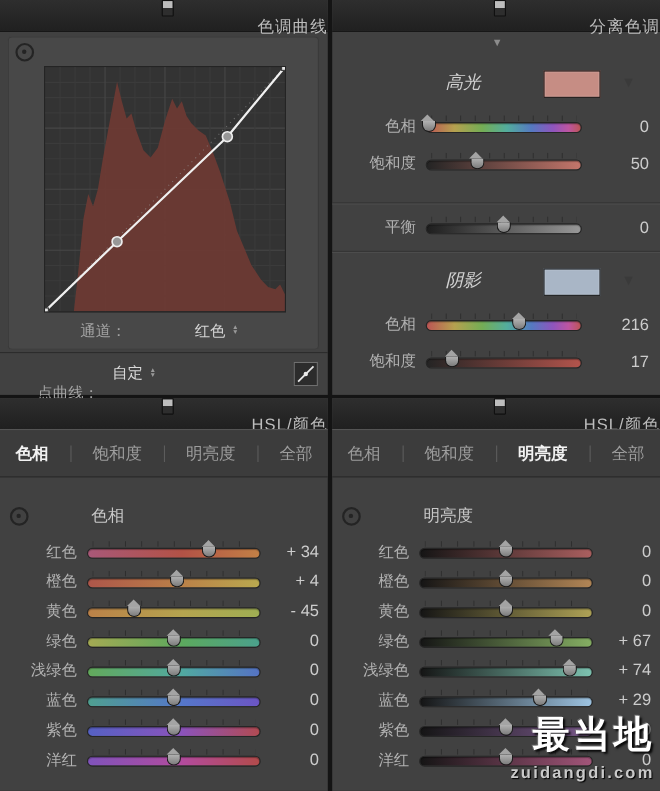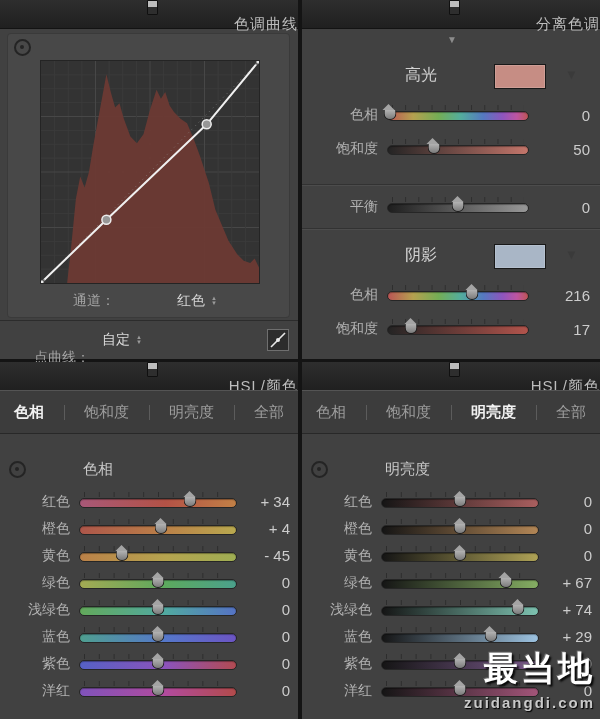--- a/index.html
+++ b/index.html
@@ -49,21 +49,21 @@
            border:1px solid #262626; box-shadow:inset 0 1px 1px rgba(0,0,0,.35); }
   .thumb { position:absolute; top:6px; width:13px; height:10px; transform:translateX(-50%);
            background:linear-gradient(#b2b2b2,#7b7b7b); border:1px solid #1c1c1c; border-top:none;
            border-radius:1px 1px 7px 7px; box-sizing:border-box; }
   .thumb::before { content:""; position:absolute; left:-1.5px; top:-6px; width:0; height:0;
            border-left:6.5px solid transparent; border-right:6.5px solid transparent; border-bottom:6px solid #a4a4a4; }
 
   
   .st-body { position:absolute; top:29px; left:0; right:0; bottom:0; padding-top:33px; }
   .st-title-row { height:30px; position:relative; margin-bottom:6px; }
-  .st-title { position:absolute; left:103px; top:3px; color:#d2d2d2; font-size:16px; }
+  .st-title { position:absolute; left:103px; top:3px; color:#d2d2d2; font-size:16px;font-style:italic; }
   .st-swatch { position:absolute; left:192px; top:2px; width:50px; height:23px; border:1px solid #191919; box-shadow:inset 0 0 0 1px rgba(255,255,255,.15); }
   .st-caret { position:absolute; left:263px; top:5px; color:#3a3a3a; font-size:13px; }
   .st-row .lab { width:76px; }
   .st-row .val { width:52px; padding-right:10px; }
   .st-rows .srow { height:34px; }
   .st-div { border-top:1px solid #323232; border-bottom:1px solid #4c4c4c; height:0; margin-top:18px; }
   .st-div2 { border-top:1px solid #323232; border-bottom:1px solid #4c4c4c; height:0; }
   .bal-wrap .srow { height:42px; }
   .shadow-gap { margin-top:12px; }
 

